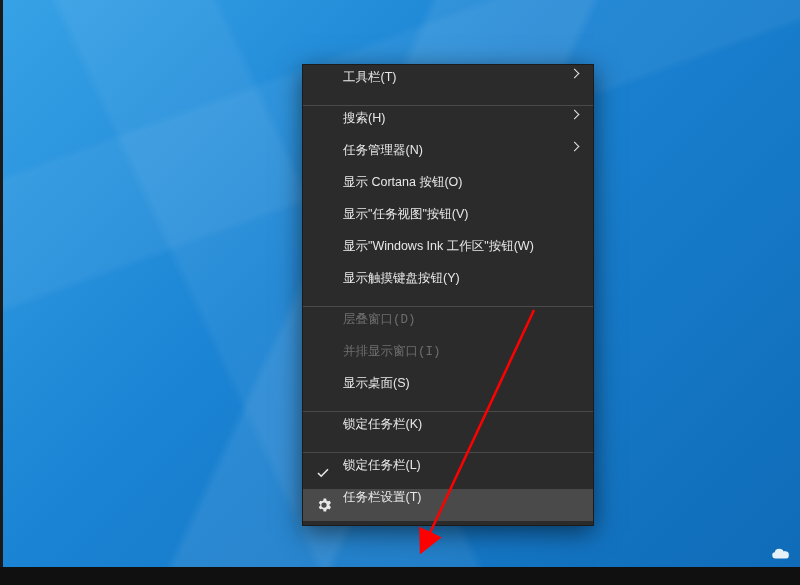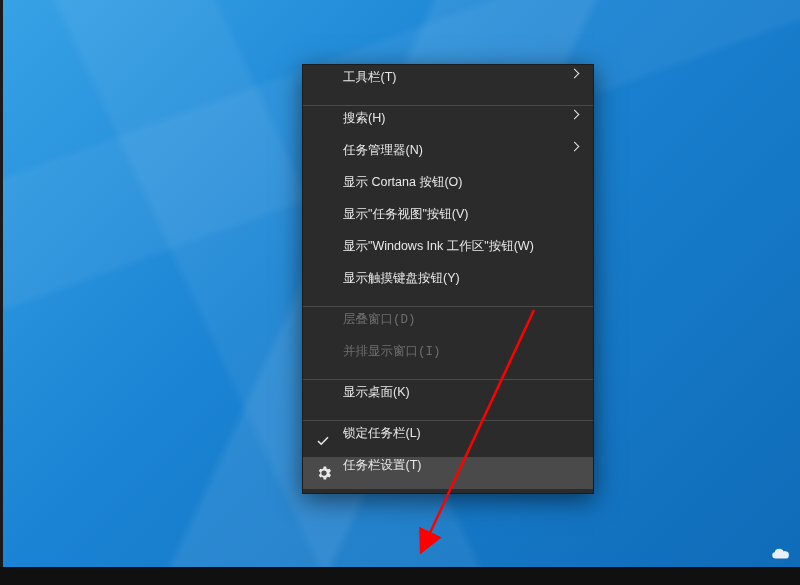--- a/index.html
+++ b/index.html
@@ -147,23 +147,26 @@
     <div class="menu-item">
       <span class="label">显示触摸键盘按钮(Y)</span>
     </div>
     <div class="menu-sep"></div>
     <div class="menu-item disabled">
       <span class="label">层叠窗口(D)</span>
     </div>
     <div class="menu-item disabled">
       <span class="label">并排显示窗口(I)</span>
     </div>
+    <div class="menu-item">
+      <span class="label">显示桌面(S)</span>
+    </div>
     <div class="menu-sep"></div>
     <div class="menu-item">
-      <span class="label">显示桌面(K)</span>
+      <span class="label">锁定任务栏(K)</span>
     </div>
     <div class="menu-sep"></div>
     <div class="menu-item">
       <svg viewBox="0 0 12 12" class="check-icon">
         <path d="M1 6 L4.2 9.2 L11 2.2" stroke="currentColor" stroke-width="1.6" fill="none"></path>
       </svg>
       <span class="label">锁定任务栏(L)</span>
     </div>
     <div class="menu-item highlighted">
       <svg viewBox="0 0 16 16" class="gear-icon">

